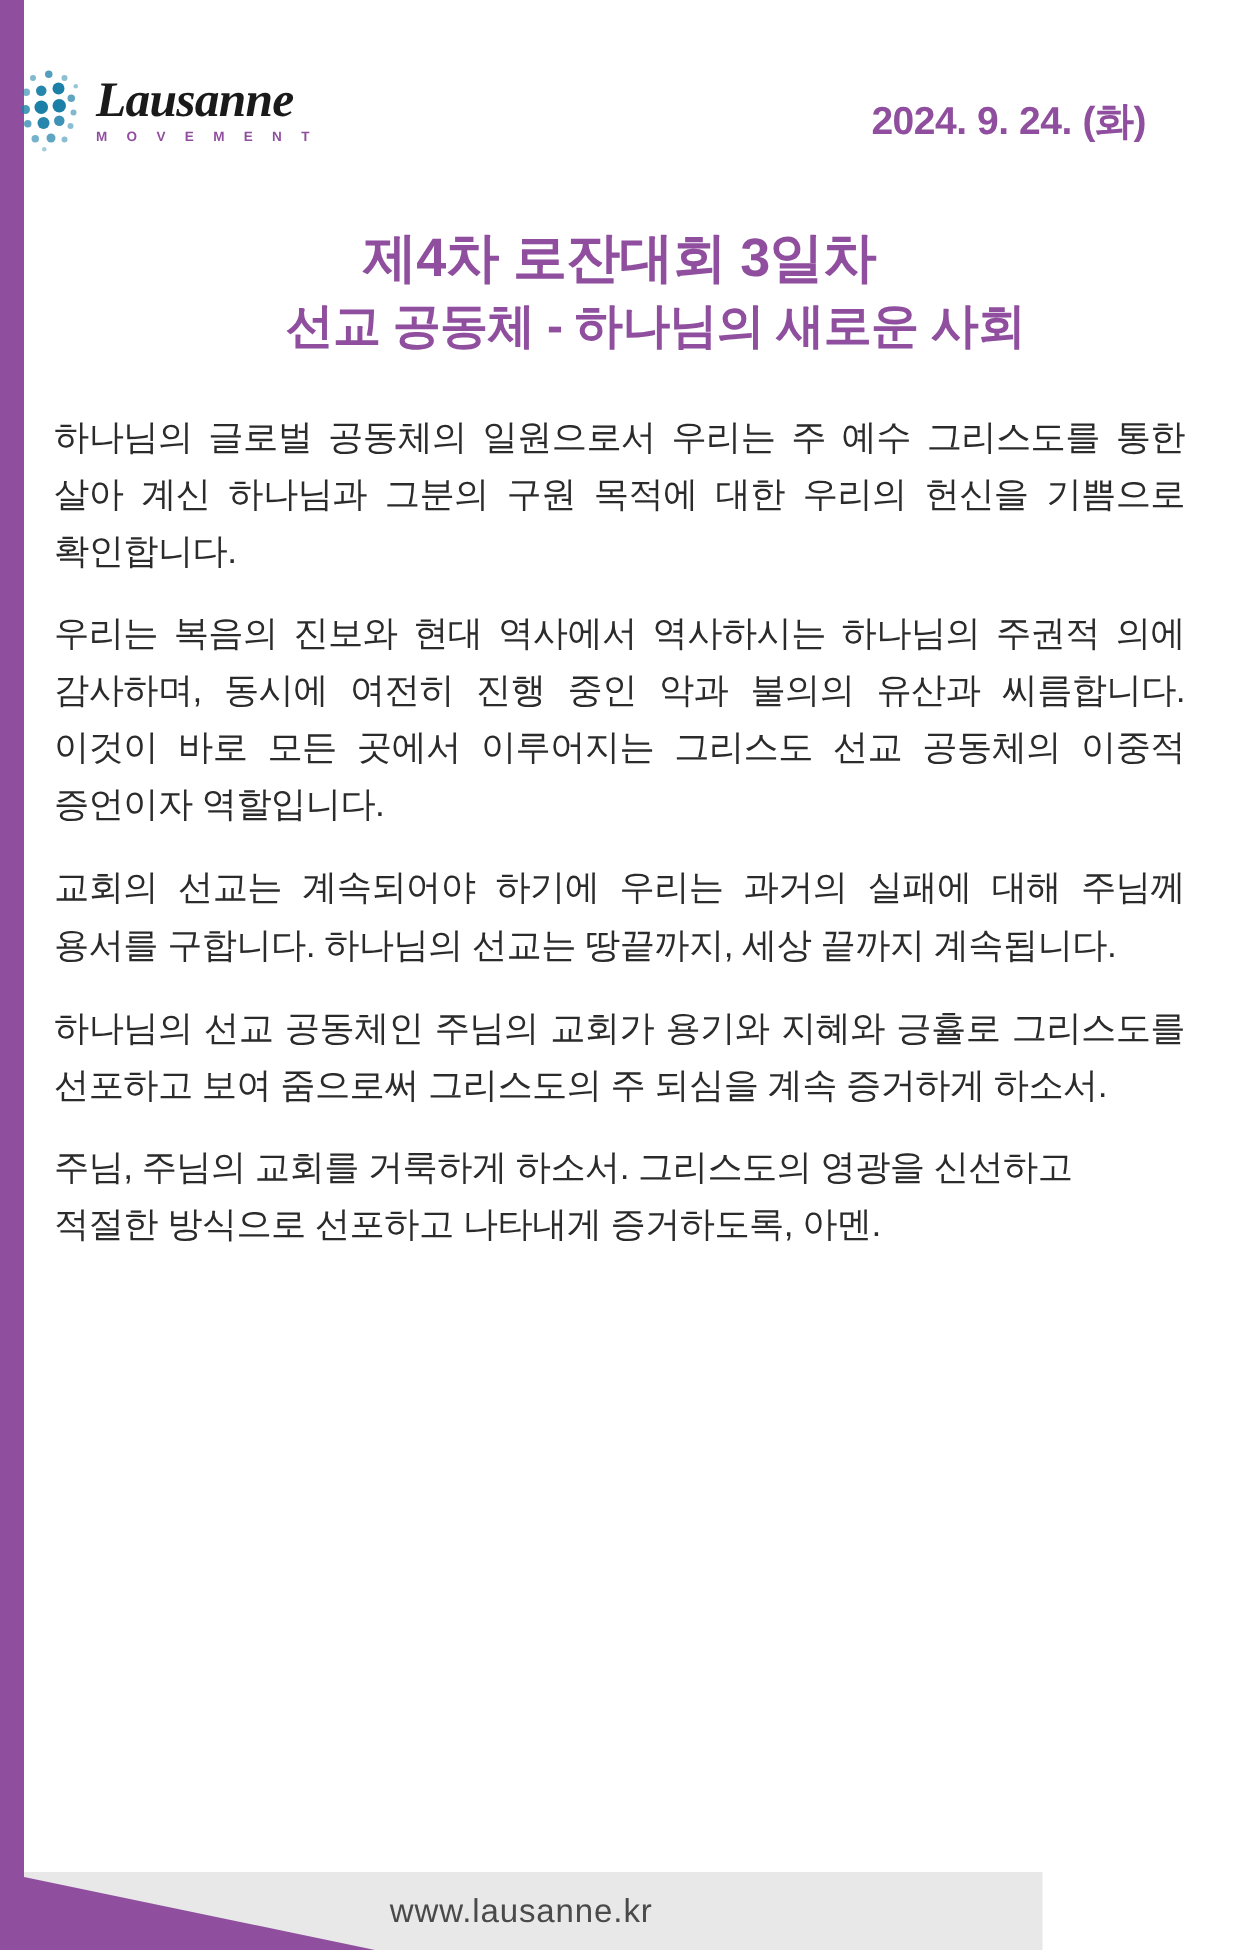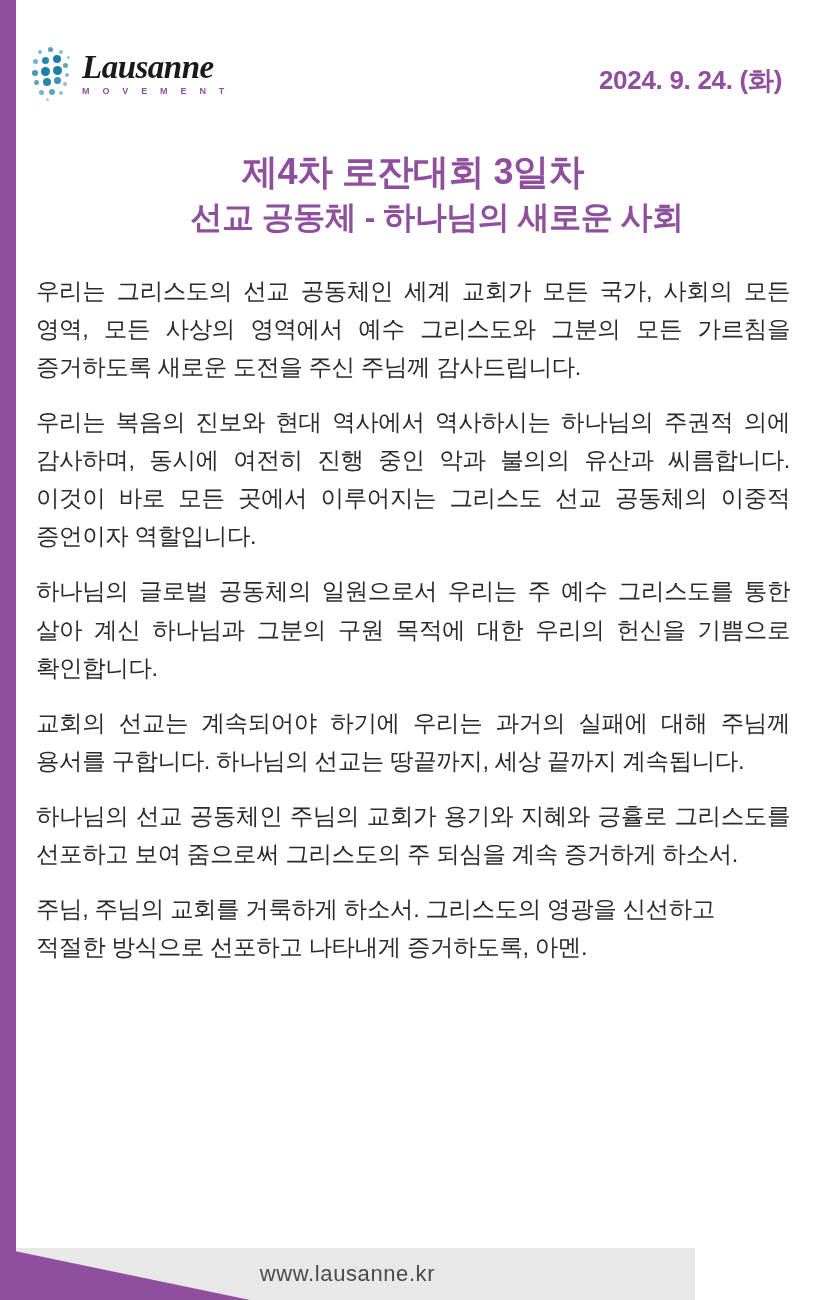--- a/index.html
+++ b/index.html
@@ -27,21 +27,21 @@
     left: 0;
     top: 0;
     width: 16px;
     height: 1300px;
     background: #8f4f9e;
   }
 
   
   .header {
     position: absolute;
-    left: 18px;
+    left: 0;
     top: 34px;
     width: 794px;
     height: 78px;
     display: flex;
     align-items: center;
     justify-content: space-between;
     padding: 0 30px 0 14px;
   }
 
   .logo-wrap {
@@ -199,23 +199,22 @@
 
     <div class="date">2024. 9. 24. (화)</div>
   </div>
 
   <div class="title-block">
     <div class="title-line1">제4차 로잔대회 3일차</div>
     <div class="title-line2">선교 공동체 - 하나님의 새로운 사회</div>
   </div>
 
   <div class="body-text">
-    <p class="para">우리는 그리스도의 선교 공동체인 세계 교회가 모든 국가, 사회의 모든 영역, 모든 사상의 영역에서 예수 그리스도와 그분의 모든 가르침을 증거하도록 새로운 도전을 주신 주님께 감사드립니다.</p>
+    <p class="para">하나님의 글로벌 공동체의 일원으로서 우리는 주 예수 그리스도를 통한 살아 계신 하나님과 그분의 구원 목적에 대한 우리의 헌신을 기쁨으로 확인합니다.</p>
     <p class="para">우리는 복음의 진보와 현대 역사에서 역사하시는 하나님의 주권적 의에 감사하며, 동시에 여전히 진행 중인 악과 불의의 유산과 씨름합니다. 이것이 바로 모든 곳에서 이루어지는 그리스도 선교 공동체의 이중적 증언이자 역할입니다.</p>
-    <p class="para">하나님의 글로벌 공동체의 일원으로서 우리는 주 예수 그리스도를 통한 살아 계신 하나님과 그분의 구원 목적에 대한 우리의 헌신을 기쁨으로 확인합니다.</p>
     <p class="para">교회의 선교는 계속되어야 하기에 우리는 과거의 실패에 대해 주님께 용서를 구합니다. 하나님의 선교는 땅끝까지, 세상 끝까지 계속됩니다.</p>
     <p class="para">하나님의 선교 공동체인 주님의 교회가 용기와 지혜와 긍휼로 그리스도를 선포하고 보여 줌으로써 그리스도의 주 되심을 계속 증거하게 하소서.</p>
     <p class="para no-justify">주님, 주님의 교회를 거룩하게 하소서. 그리스도의 영광을 신선하고 적절한 방식으로 선포하고 나타내게 증거하도록, 아멘.</p>
   </div>
 
   <div class="footer">
     <div class="footer-wedge"></div>
     <div class="footer-wedge-2"></div>
     <span class="footer-url">www.lausanne.kr</span>
   </div>

